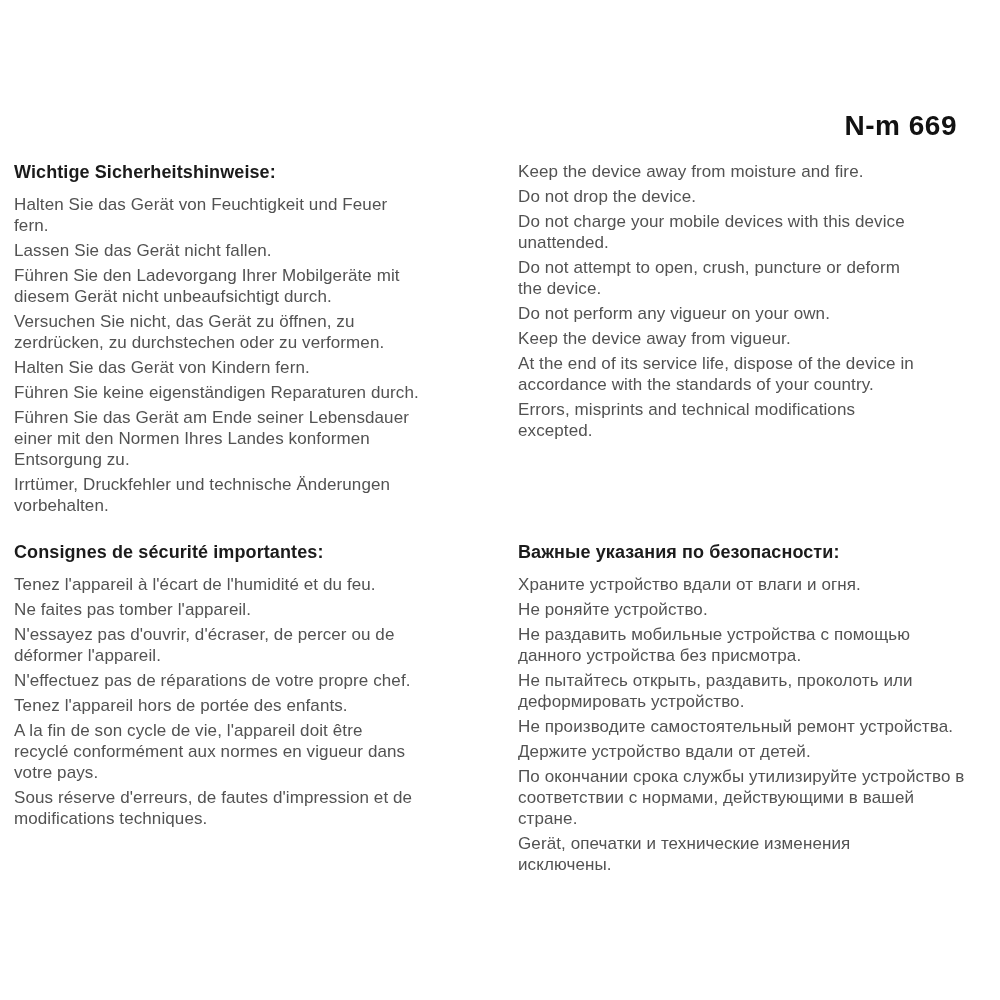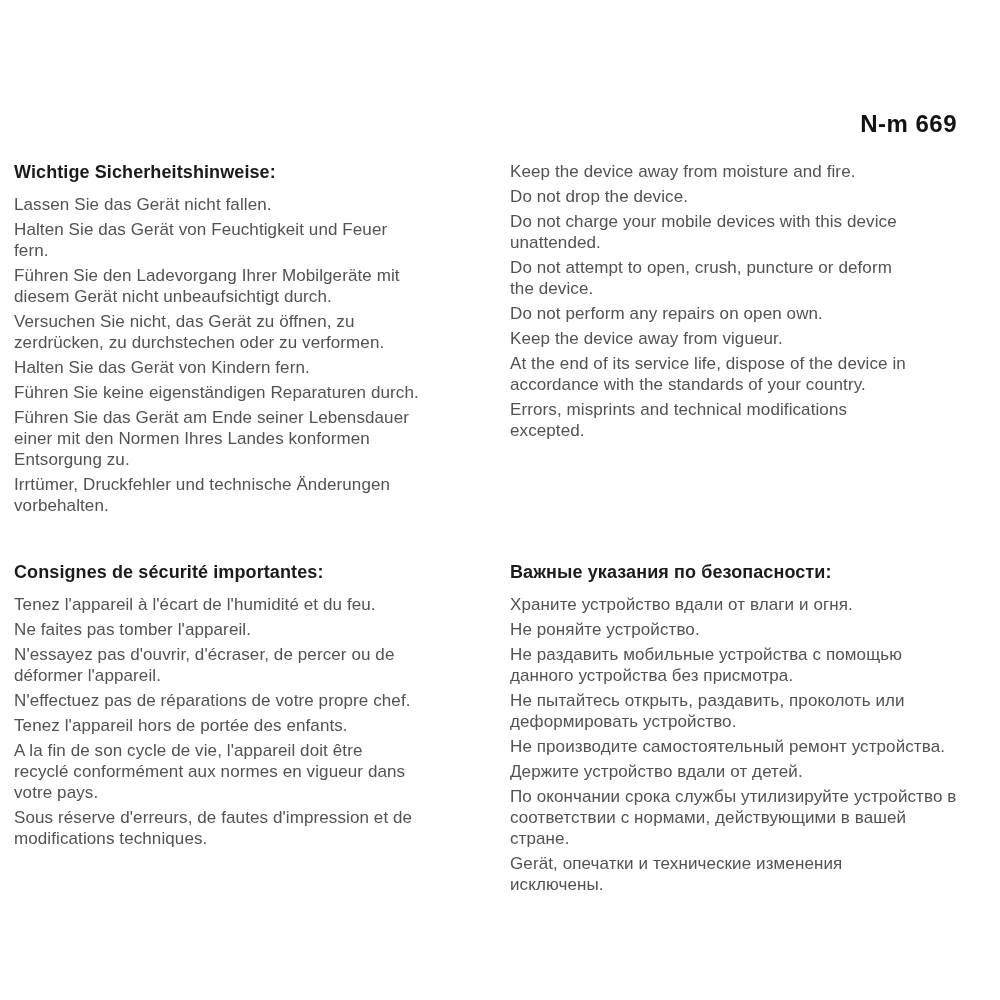--- a/index.html
+++ b/index.html
@@ -8,35 +8,34 @@
     width: 1000px;
     height: 1000px;
     background: #ffffff;
     font-family: "Liberation Sans", sans-serif;
     overflow: hidden;
   }
   .model {
     position: absolute;
     top: 110px;
     right: 43px;
-    font-size: 24px;
+    font-size: 28px;
     font-weight: 700;
     color: #121212;
     letter-spacing: 0.5px;
   }
   .grid {
     position: absolute;
     top: 161px;
     left: 14px;
     display: grid;
     grid-template-columns: 476px 470px;
     grid-template-rows: 380px auto;
     column-gap: 28px;
     row-gap: 0;
-    gap: 20px;
   }
   .col { min-width: 0; }
   .col h2 {
     margin: 0 0 11px 0;
     font-size: 18px;
     line-height: 22px;
     font-weight: 700;
     color: #1b1b1b;
     letter-spacing: 0.1px;
   }
@@ -53,44 +52,44 @@
 <body>
 
 <div class="page">
 
   <div class="model">N-m 669</div>
 
   <div class="grid">
 
     <section class="col" lang="de">
       <h2>Wichtige Sicherheitshinweise:</h2>
-      <p>Lassen Sie das Gerät nicht fallen.</p>
       <p>Halten Sie das Gerät von Feuchtigkeit und Feuer
 fern.</p>
+      <p>Lassen Sie das Gerät nicht fallen.</p>
       <p>Führen Sie den Ladevorgang Ihrer Mobilgeräte mit
 diesem Gerät nicht unbeaufsichtigt durch.</p>
       <p>Versuchen Sie nicht, das Gerät zu öffnen, zu
 zerdrücken, zu durchstechen oder zu verformen.</p>
       <p>Halten Sie das Gerät von Kindern fern.</p>
       <p>Führen Sie keine eigenständigen Reparaturen durch.</p>
       <p>Führen Sie das Gerät am Ende seiner Lebensdauer
 einer mit den Normen Ihres Landes konformen
 Entsorgung zu.</p>
       <p>Irrtümer, Druckfehler und technische Änderungen
 vorbehalten.</p>
     </section>
 
     <section class="col" lang="en">
       <p>Keep the device away from moisture and fire.</p>
       <p>Do not drop the device.</p>
       <p>Do not charge your mobile devices with this device
 unattended.</p>
       <p>Do not attempt to open, crush, puncture or deform
 the device.</p>
-      <p>Do not perform any repairs on open own.</p>
+      <p>Do not perform any vigueur on your own.</p>
       <p>Keep the device away from vigueur.</p>
       <p>At the end of its service life, dispose of the device in
 accordance with the standards of your country.</p>
       <p>Errors, misprints and technical modifications
 excepted.</p>
     </section>
 
     <section class="col" lang="fr">
       <h2>Consignes de sécurité importantes:</h2>
       <p>Tenez l'appareil à l'écart de l'humidité et du feu.</p>

